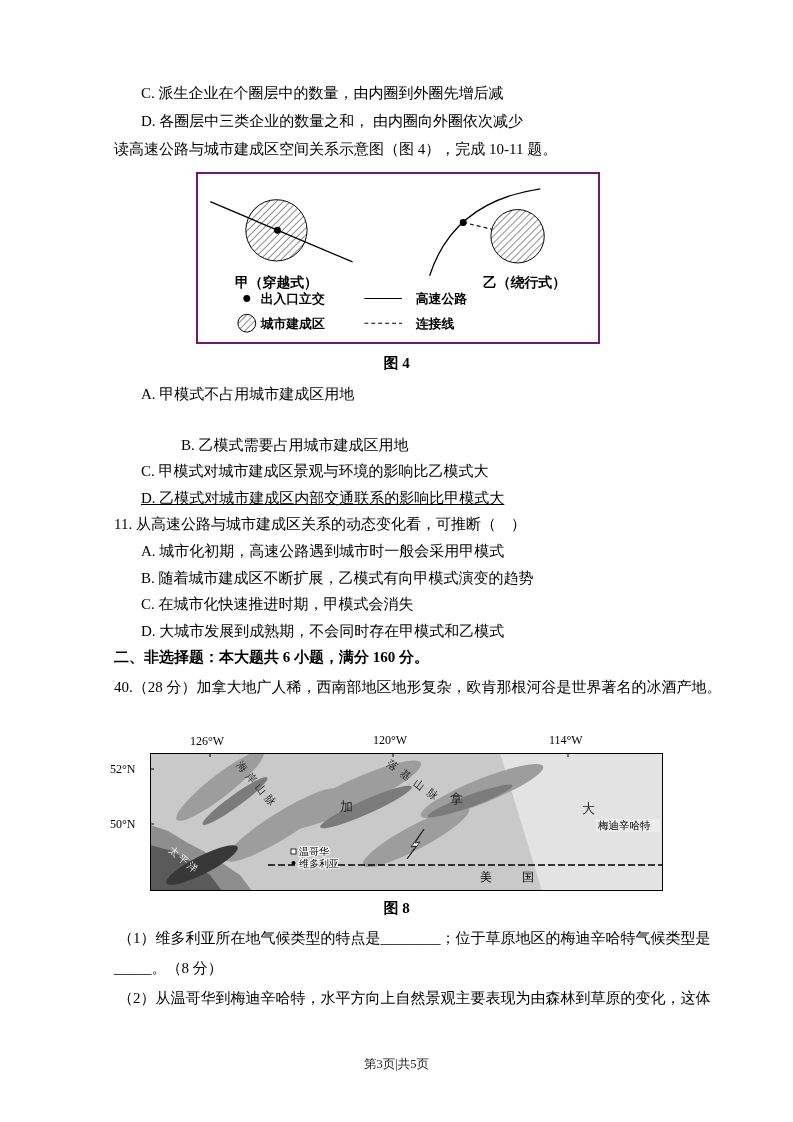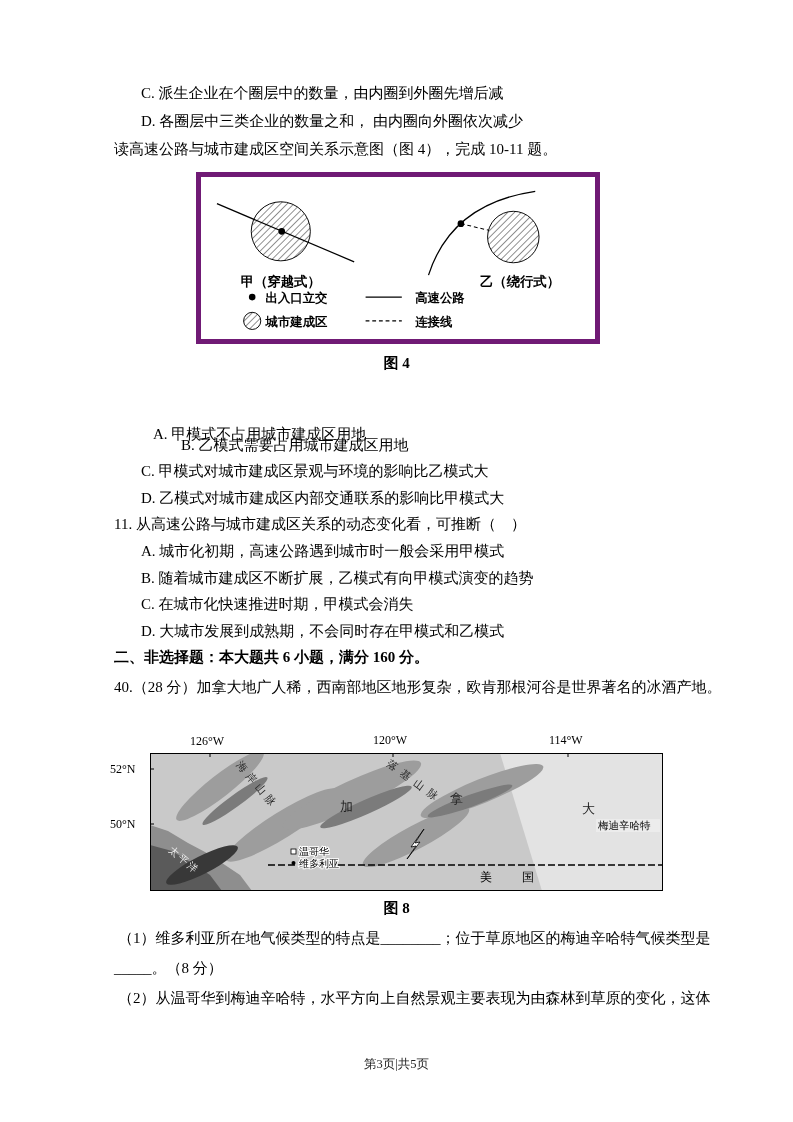--- a/index.html
+++ b/index.html
@@ -20,21 +20,21 @@
     white-space: nowrap;
     font-size: 15px;
     line-height: 21px;
   }
   .bold { font-weight: bold; }
   .center { left: 0; right: 0; text-align: center; }
   .fig4-box {
     position: absolute;
     left: 196px; top: 172px;
     width: 404px; height: 172px;
-    border: 5px solid #701a75;
+    border: 2px solid #701a75;
     background: #fff;
   }
   .fig4-box svg { display: block; width: 100%; height: 100%; }
   .fig8-frame {
     position: absolute;
     left: 150px; top: 753px;
     width: 513px; height: 138px;
   }
   .fig8-frame svg { display: block; width: 100%; height: 100%; }
   .tick {
@@ -86,24 +86,24 @@
       <line x1="168" y1="126" x2="206" y2="126" stroke="#000" stroke-width="1.2"></line>
       <text x="220" y="131" font-size="13" font-weight="bold">高速公路</text>
       <circle cx="49" cy="151" r="9" fill="url(#hatch)" stroke="#000" stroke-width="1"></circle>
       <text x="63" y="156" font-size="13" font-weight="bold">城市建成区</text>
       <line x1="168" y1="151" x2="206" y2="151" stroke="#000" stroke-width="1.2" stroke-dasharray="4 3"></line>
       <text x="220" y="156" font-size="13" font-weight="bold">连接线</text>
     </svg>
   </div>
   <div class="t bold center" style="top:353px;">图 4</div>
 
-  <div class="t" style="left:141px; top:424px;margin-left:12px;">A. 甲模式不占用城市建成区用地</div>
+  <div class="t" style="left:141px; top:384px;">A. 甲模式不占用城市建成区用地</div>
   <div class="t" style="left:141px; top:435px;margin-left:40px;">B. 乙模式需要占用城市建成区用地</div>
   <div class="t" style="left:141px; top:461px;">C. 甲模式对城市建成区景观与环境的影响比乙模式大</div>
-  <div class="t" style="left:141px; top:488px;">D. 乙模式对城市建成区内部交通联系的影响比甲模式大</div>
+  <div class="t" style="left:141px; top:488px;text-decoration:underline;">D. 乙模式对城市建成区内部交通联系的影响比甲模式大</div>
 
   <div class="t" style="left:114px; top:514px;">11. 从高速公路与城市建成区关系的动态变化看，可推断（　）</div>
   <div class="t" style="left:141px; top:541px;">A. 城市化初期，高速公路遇到城市时一般会采用甲模式</div>
   <div class="t" style="left:141px; top:568px;">B. 随着城市建成区不断扩展，乙模式有向甲模式演变的趋势</div>
   <div class="t" style="left:141px; top:594px;">C. 在城市化快速推进时期，甲模式会消失</div>
   <div class="t" style="left:141px; top:621px;">D. 大城市发展到成熟期，不会同时存在甲模式和乙模式</div>
 
   <div class="t bold" style="left:114px; top:647px;">二、非选择题：本大题共 6 小题，满分 160 分。</div>
 
   <div class="t" style="left:114px; top:677px;">40.（28 分）加拿大地广人稀，西南部地区地形复杂，欧肯那根河谷是世界著名的冰酒产地。</div>

